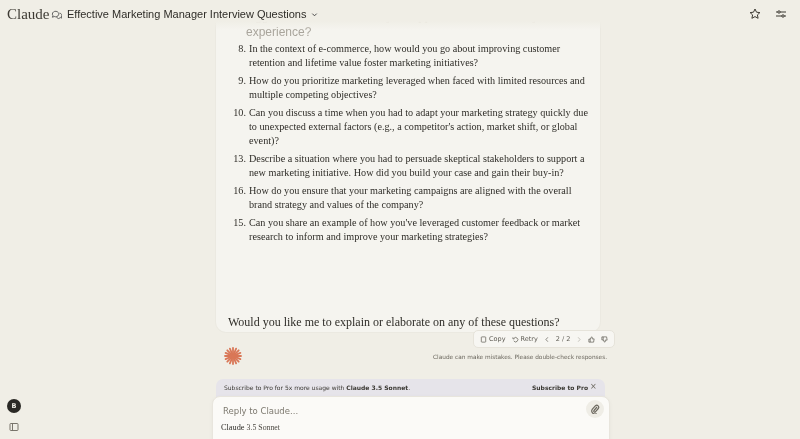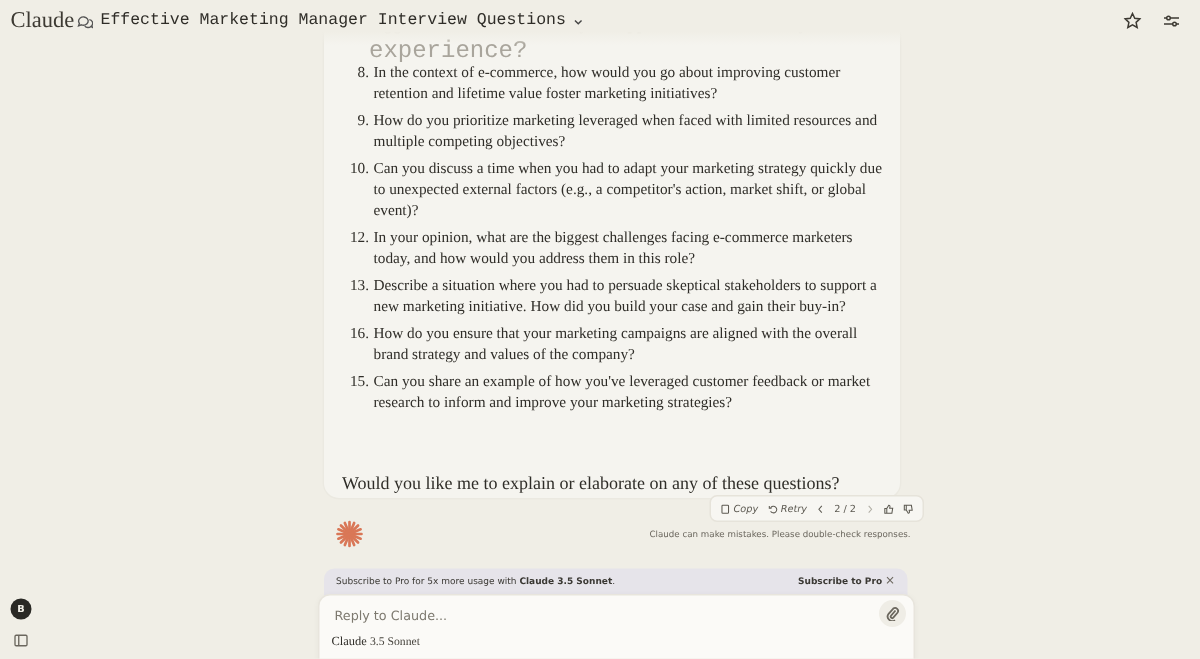--- a/index.html
+++ b/index.html
@@ -13,56 +13,56 @@
     position:absolute; left:0; top:0; width:800px; height:30px;
     display:flex; align-items:center; z-index:5;
     background:linear-gradient(#f0eee6 70%, rgba(240,238,230,0));
   }
   .brand {
     position:absolute; left:7px; top:6px;
     font-family:"Liberation Serif",serif; font-size:15px; color:#3d3a33;
   }
   .conv-title {
     position:absolute; left:51px; top:8px; display:flex; align-items:center; gap:5px;
-    font-family:Liberation Mono, monospace; font-size:11px; color:#2f2d28; cursor:pointer;
+    font-family:Liberation Sans, sans-serif; font-size:11px; color:#2f2d28; cursor:pointer;
   }
   .conv-title svg { display:block; }
   .top-icons { position:absolute; right:12px; top:7px; display:flex; gap:12px; }
   .top-icons span { width:14px; height:14px; display:flex; align-items:center; justify-content:center; cursor:pointer; }
 
   .msg-card {
     position:absolute; left:216px; top:0; width:384px; height:332px;
     background:#f5f4ef; border-radius:0 0 10px 10px;
     box-shadow:0 0 0 1px rgba(0,0,0,0.02);
   }
   .faded-line {
     position:absolute; left:246px; top:12px; font-size:10px; color:#cfcbc0; white-space:nowrap;
   }
   .faded-cont {
-    position:absolute; left:246px; top:25px; font-size:16px; color:#a9a59c;
-    font-family:Liberation Mono, monospace;
+    position:absolute; left:246px; top:25px; font-size:12px; color:#a9a59c;
+    font-family:Liberation Sans, sans-serif;
   }
   ol.qlist {
     position:absolute; left:228px; top:42px; width:360px; margin:0; padding:0; list-style:none;
     font-family:"Liberation Serif",serif; font-size:10.2px; line-height:14px; color:#2f2d28;
   }
   ol.qlist li { display:flex; margin-bottom:4px; }
   ol.qlist li .num { width:18px; text-align:right; flex:none; padding-right:0px; }
   ol.qlist li .txt { padding-left:3px; }
   .closing {
     position:absolute; left:228px; top:315px;
     font-family:"Liberation Serif",serif; font-size:12px; color:#2f2d28;
   }
   .actions {
     position:absolute; left:473px; top:330px; height:16px;
     display:flex; align-items:center; gap:6px; padding:0 6px;
     background:#f7f6f2; border:1px solid #e6e3da; border-radius:5px;
     font-family:"DejaVu Sans",sans-serif; font-size:6.5px; color:#5d5a52;
   }
-  .actions .a { display:flex; align-items:center; gap:2px; cursor:pointer;font-style:italic; }
+  .actions .a { display:flex; align-items:center; gap:2px; cursor:pointer; }
   .logo-burst { position:absolute; left:223px; top:346px; width:20px; height:20px; }
   .disclaimer {
     position:absolute; left:433px; top:354px;
     font-family:"DejaVu Sans",sans-serif; font-size:5.8px; color:#6b675e;
   }
   .promo {
     position:absolute; left:216px; top:379px; width:389px; height:18px;
     background:#e6e4ea; border-radius:7px 7px 0 0;
     font-family:"DejaVu Sans",sans-serif; font-size:6px; color:#3b3934;
   }
@@ -140,24 +140,20 @@
       <span class="num">8.</span>
       <span class="txt">In the context of e-commerce, how would you go about improving customer retention and lifetime value foster marketing initiatives?</span>
     </li>
   <li>
       <span class="num">9.</span>
       <span class="txt">How do you prioritize marketing leveraged when faced with limited resources and multiple competing objectives?</span>
     </li>
   <li>
       <span class="num">10.</span>
       <span class="txt">Can you discuss a time when you had to adapt your marketing strategy quickly due to unexpected external factors (e.g., a competitor's action, market shift, or global event)?</span>
-    </li>
-  <li>
-      <span class="num">12.</span>
-      <span class="txt">In your opinion, what are the biggest challenges facing e-commerce marketers today, and how would you address them in this role?</span>
     </li>
   <li>
       <span class="num">13.</span>
       <span class="txt">Describe a situation where you had to persuade skeptical stakeholders to support a new marketing initiative. How did you build your case and gain their buy-in?</span>
     </li>
   <li>
       <span class="num">16.</span>
       <span class="txt">How do you ensure that your marketing campaigns are aligned with the overall brand strategy and values of the company?</span>
     </li>
   <li>

